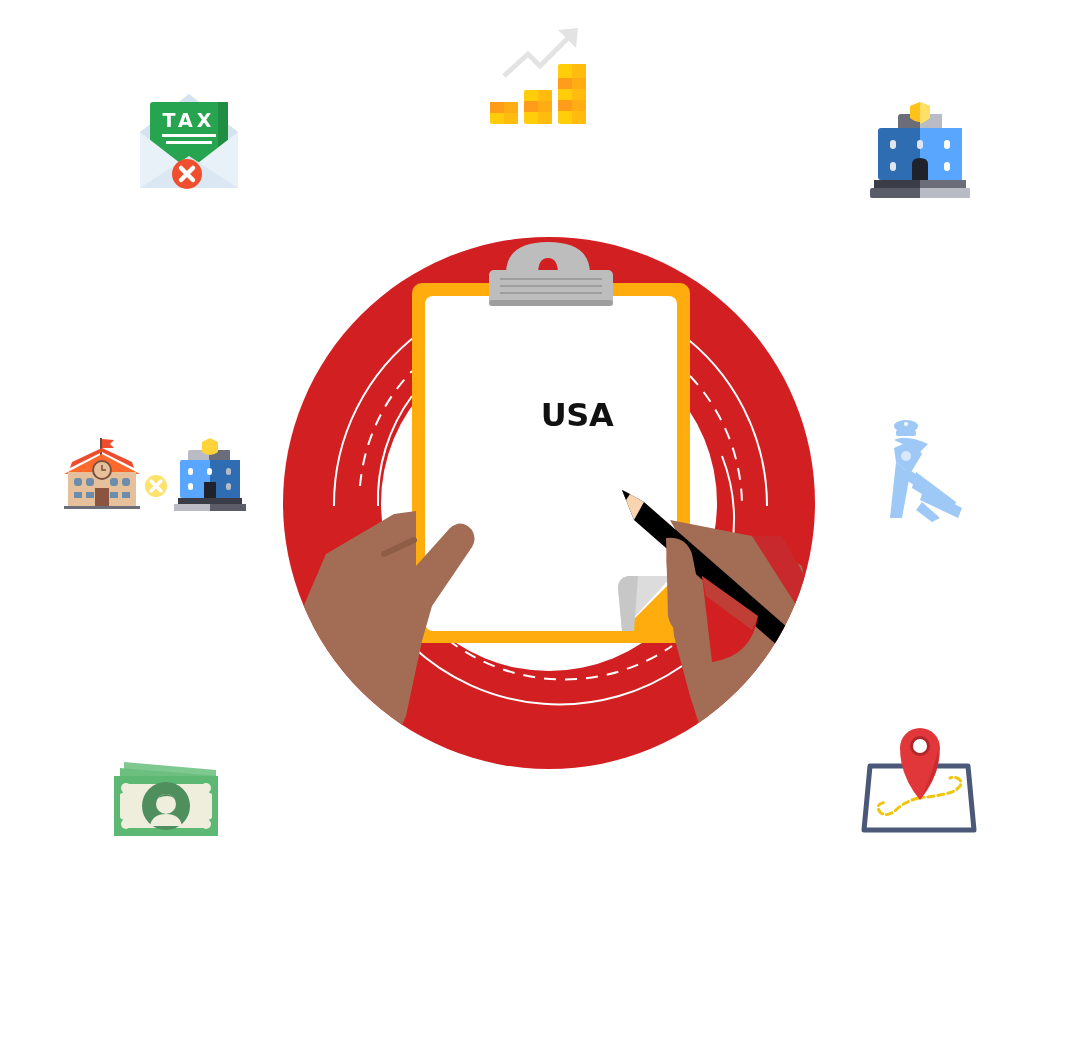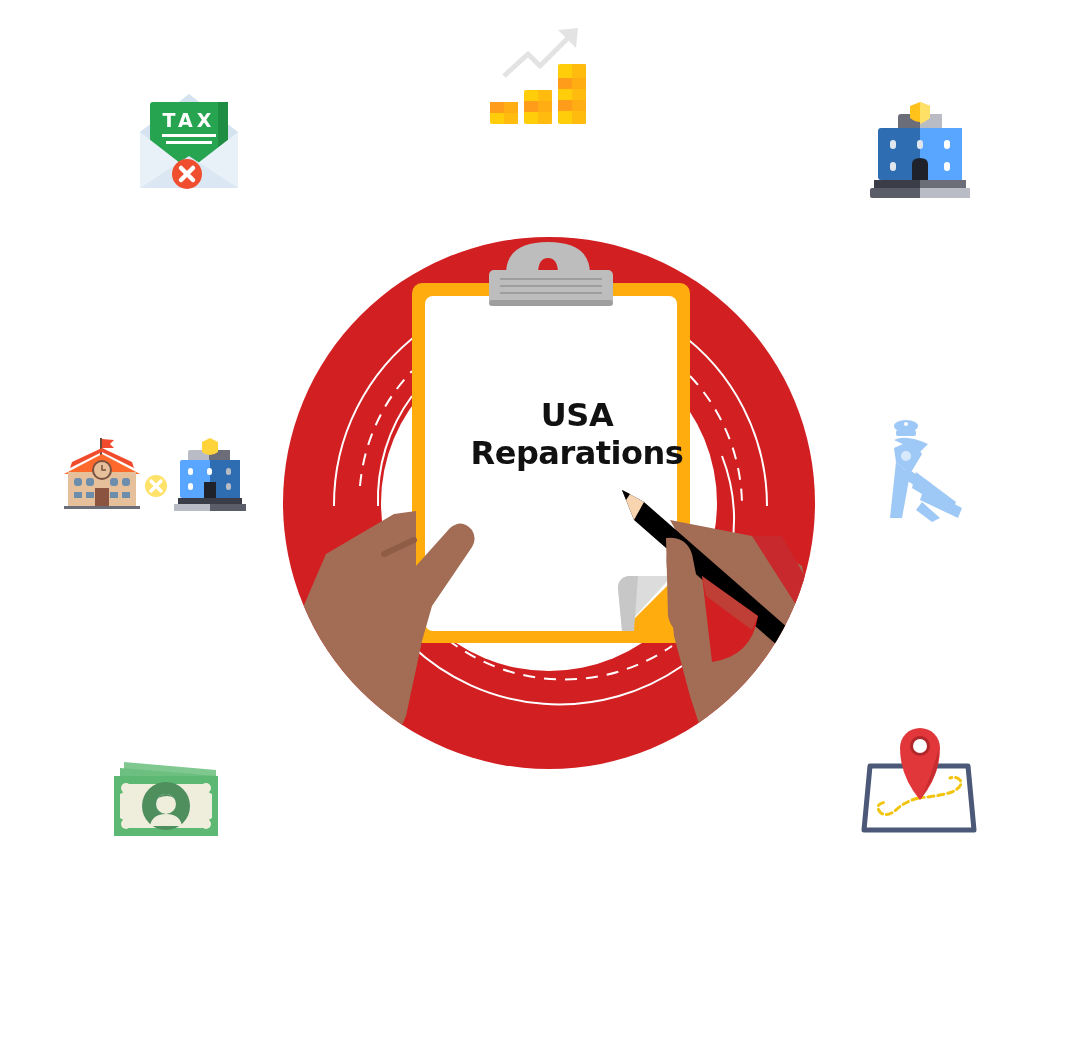--- a/index.html
+++ b/index.html
@@ -216,14 +216,13 @@
 
       <path d="M384 302 Q404 300 410 318 L420 368 Q424 392 404 396 Q390 398 386 380 Z" fill="#a36d55"></path>
       <path d="M420 340 L476 380 Q470 420 430 426 Z" fill="#d21f22"></path>
       <path d="M420 340 L476 380 L470 394 L424 360 Z" fill="#a36d55" opacity="0.4"></path>
     </g>
   </svg>
 </div>
 
 <div class="hero-title">
   <span>USA</span>
-  <span>Reparations</span>
 </div>
 
 </body></html>

